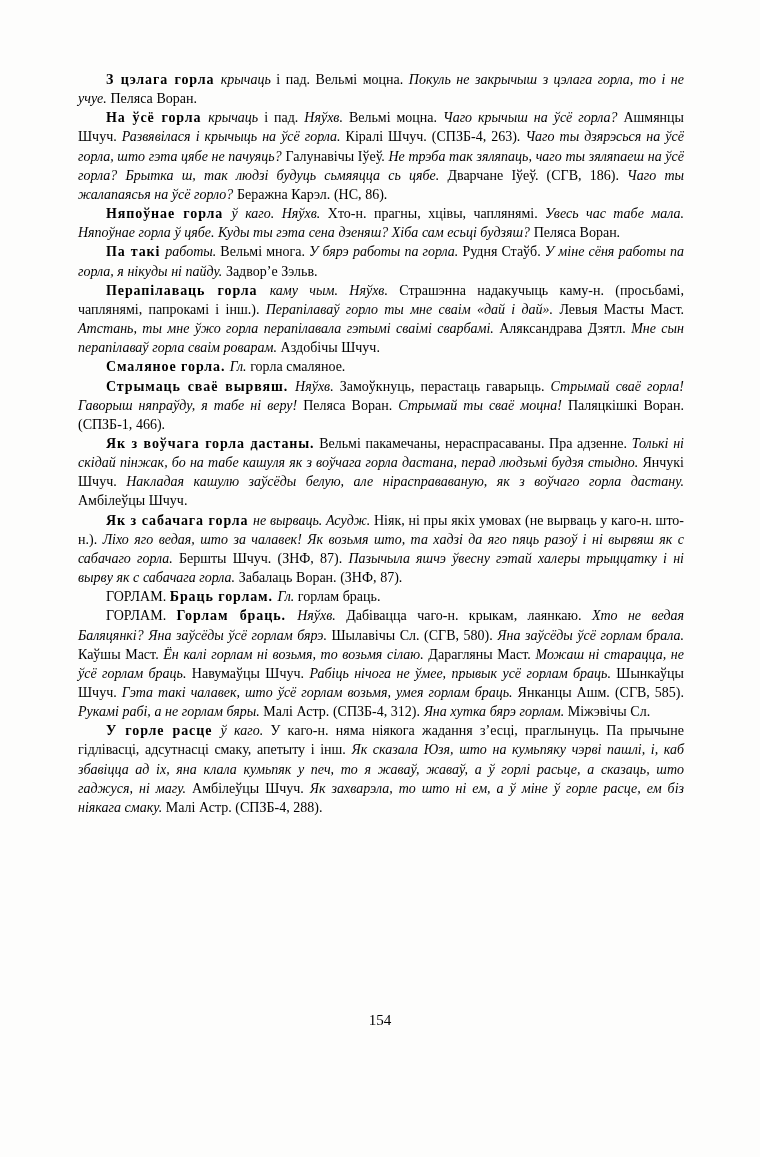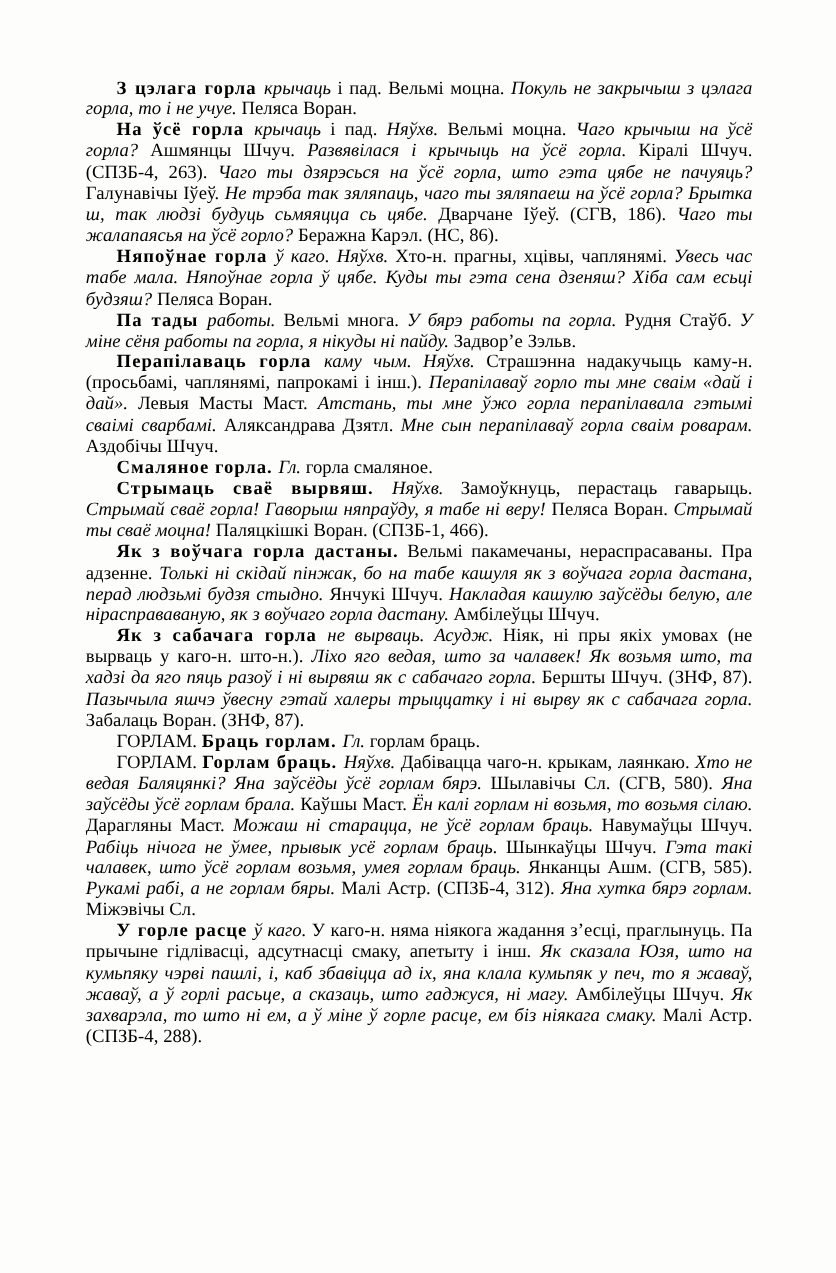--- a/index.html
+++ b/index.html
@@ -24,21 +24,21 @@
     position: absolute;
     left: 78px;
     top: 70px;
     width: 606px;
   }
   p.entry {
     margin: 0;
     padding: 0;
     text-align: justify;
     text-indent: 28px;
-    font-size: 17px;
+    font-size: 14px;
     line-height: 19.15px;
     letter-spacing: 0.0px;
     word-spacing: 0.1px;
     -webkit-hyphens: none;
     hyphens: none;
   }
   b, .hw {
     font-weight: bold;
   }
   i, .it {
@@ -59,23 +59,24 @@
   }
 </style>
 </head>
 <body>
 
 <div class="page">
   <div class="content" id="body-col">
       <p class="entry"><b class="hw sp">З цэлага горла </b><i class="it">крычаць</i><span> і пад. Вельмі моцна. </span><i class="it">Покуль не закрычыш з цэлага горла, то і не учуе.</i><span> Пеляса Воран.</span></p>
       <p class="entry"><b class="hw sp">На ўсё горла </b><i class="it">крычаць</i><span> і пад. </span><i class="it">Няўхв.</i><span> Вельмі моцна. </span><i class="it">Чаго крычыш на ўсё горла?</i><span> Ашмянцы Шчуч. </span><i class="it">Развявілася і крычыць на ўсё горла.</i><span> Кіралі Шчуч. (СПЗБ-4, 263). </span><i class="it">Чаго ты дзярэсься на ўсё горла, што гэта цябе не пачуяць?</i><span> Галунавічы Іўеў. </span><i class="it">Не трэба так зяляпаць, чаго ты зяляпаеш на ўсё горла? Брытка ш, так людзі будуць сьмяяцца сь цябе.</i><span> Дварчане Іўеў. (СГВ, 186). </span><i class="it">Чаго ты жалапаясья на ўсё горло?</i><span> Беражна Карэл. (НС, 86).</span></p>
       <p class="entry"><b class="hw sp">Няпоўнае горла </b><i class="it">ў каго. Няўхв.</i><span> Хто-н. прагны, хцівы, чаплянямі. </span><i class="it">Увесь час табе мала. Няпоўнае горла ў цябе. Куды ты гэта сена дзеняш? Хіба сам есьці будзяш?</i><span>  Пеляса Воран.</span></p>
-      <p class="entry"><b class="hw sp">Па тады </b><i class="it">работы.</i><span> Вельмі многа. </span><i class="it">У бярэ работы па горла.</i><span> Рудня Стаўб. </span><i class="it">У міне сёня работы па горла, я нікуды ні пайду.</i><span> Задвор’е Зэльв.</span></p>
+      <p class="entry"><b class="hw sp">Па такі </b><i class="it">работы.</i><span> Вельмі многа. </span><i class="it">У бярэ работы па горла.</i><span> Рудня Стаўб. </span><i class="it">У міне сёня работы па горла, я нікуды ні пайду.</i><span> Задвор’е Зэльв.</span></p>
       <p class="entry"><b class="hw sp">Перапілаваць горла </b><i class="it">каму чым. Няўхв.</i><span> Страшэнна надакучыць каму-н. (просьбамі, чаплянямі, папрокамі і інш.). </span><i class="it">Перапілаваў горло ты мне сваім «дай і дай».</i><span> Левыя Масты Маст. </span><i class="it">Атстань, ты мне ўжо горла перапілавала гэтымі сваімі сварбамі.</i><span> Аляксандрава Дзятл. </span><i class="it">Мне сын перапілаваў горла сваім роварам.</i><span> Аздобічы Шчуч.</span></p>
       <p class="entry"><b class="hw sp">Смаляное горла. </b><i class="it">Гл.</i><span> горла смаляное.</span></p>
       <p class="entry"><b class="hw sp">Стрымаць сваё вырвяш. </b><i class="it">Няўхв.</i><span> Замоўкнуць, перастаць гаварыць. </span><i class="it">Стрымай сваё горла! Гаворыш няпраўду, я табе ні веру!</i><span> Пеляса Воран. </span><i class="it">Стрымай ты сваё моцна!</i><span> Паляцкішкі Воран. (СПЗБ-1, 466).</span></p>
       <p class="entry"><b class="hw sp">Як з воўчага горла дастаны.</b><span> Вельмі пакамечаны, нераспрасаваны. Пра адзенне. </span><i class="it">Толькі ні скідай пінжак, бо на табе кашуля як з воўчага горла дастана, перад людзьмі будзя стыдно.</i><span> Янчукі Шчуч. </span><i class="it">Накладая кашулю заўсёды белую, але нірасправаваную, як з воўчаго горла дастану.</i><span> Амбілеўцы Шчуч.</span></p>
       <p class="entry"><b class="hw sp">Як з сабачага горла </b><i class="it">не вырваць. Асудж.</i><span> Ніяк, ні пры якіх умовах (не вырваць у каго-н. што-н.). </span><i class="it">Ліхо яго ведая, што за чалавек! Як возьмя што, та хадзі да яго пяць разоў і ні вырвяш як с сабачаго горла.</i><span> Бершты Шчуч. (ЗНФ, 87). </span><i class="it">Пазычыла яшчэ ўвесну гэтай халеры трыццатку і ні вырву як с сабачага горла.</i><span> Забалаць Воран. (ЗНФ, 87).</span></p>
       <p class="entry"><span>ГОРЛАМ. </span><b class="hw sp">Браць горлам. </b><i class="it">Гл.</i><span> горлам браць.</span></p>
       <p class="entry"><span>ГОРЛАМ. </span><b class="hw sp">Горлам браць. </b><i class="it">Няўхв.</i><span> Дабівацца чаго-н. крыкам, лаянкаю. </span><i class="it">Хто не ведая Баляцянкі? Яна заўсёды ўсё горлам бярэ.</i><span> Шылавічы Сл. (СГВ, 580). </span><i class="it">Яна заўсёды ўсё горлам брала.</i><span> Каўшы Маст. </span><i class="it">Ён калі горлам ні возьмя, то возьмя сілаю.</i><span> Дарагляны Маст. </span><i class="it">Можаш ні старацца, не ўсё горлам браць.</i><span> Навумаўцы Шчуч. </span><i class="it">Рабіць нічога не ўмее, прывык усё горлам браць.</i><span> Шынкаўцы Шчуч. </span><i class="it">Гэта такі чалавек, што ўсё горлам возьмя, умея горлам браць.</i><span> Янканцы Ашм. (СГВ, 585). </span><i class="it">Рукамі рабі, а не горлам бяры.</i><span> Малі Астр. (СПЗБ-4, 312). </span><i class="it">Яна хутка бярэ горлам.</i><span> Міжэвічы Сл.</span></p>
       <p class="entry"><b class="hw sp">У горле расце </b><i class="it">ў каго.</i><span> У каго-н. няма ніякога жадання з’есці, праглынуць. Па прычыне гідлівасці, адсутнасці смаку, апетыту і інш. </span><i class="it">Як сказала Юзя, што на кумьпяку чэрві пашлі, і, каб збавіцца ад іх, яна клала кумьпяк у печ, то я жаваў, жаваў, а ў горлі расьце, а сказаць, што гаджуся, ні магу.</i><span> Амбілеўцы Шчуч. </span><i class="it">Як захварэла, то што ні ем, а ў міне ў горле расце, ем біз ніякага смаку.</i><span> Малі Астр. (СПЗБ-4, 288).</span></p>
     </div>
+  <div class="pageno">154</div>
 </div>
 
 </body></html>

